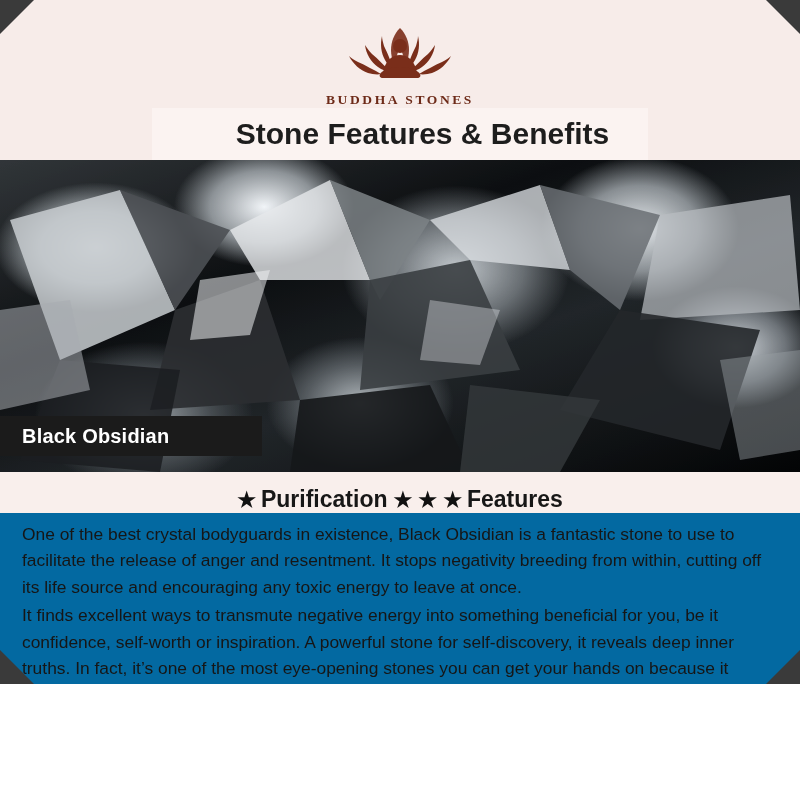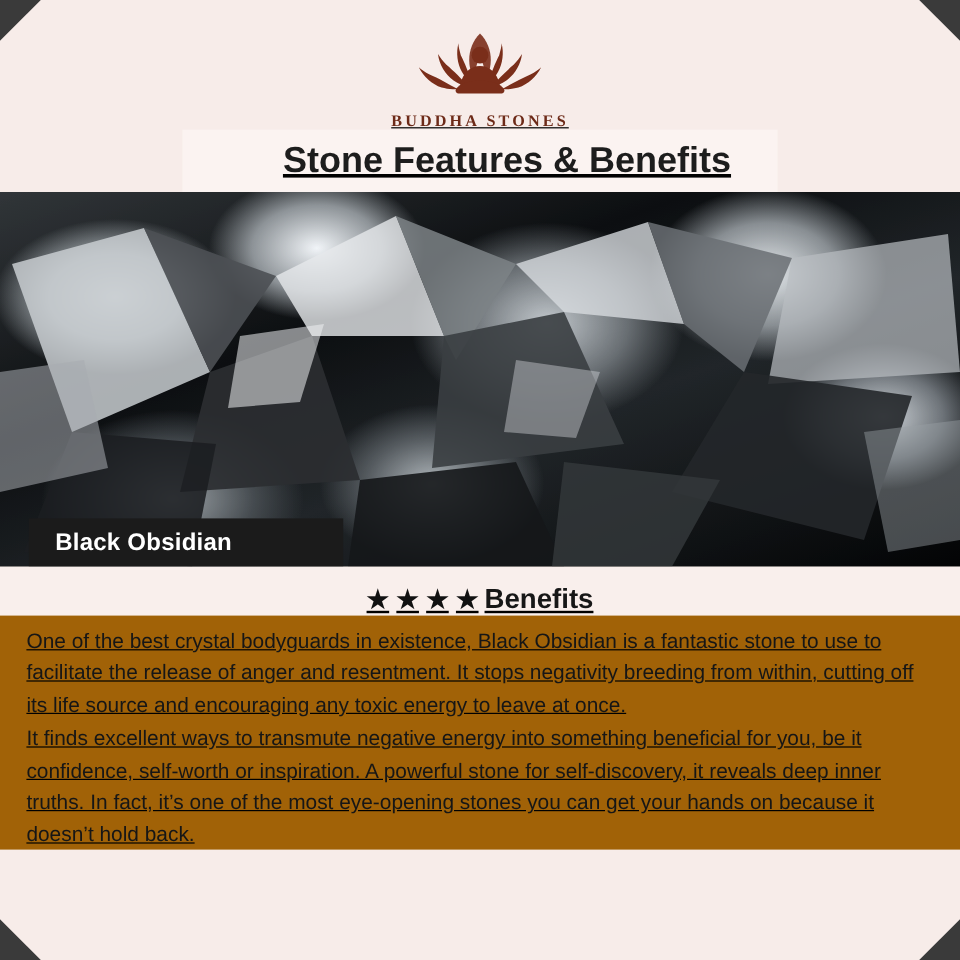--- a/index.html
+++ b/index.html
@@ -9,24 +9,23 @@
   body {
     width: 800px;
     height: 800px;
     font-family: "Liberation Sans", sans-serif;
     background: #ffffff;
     overflow: hidden;
   }
   .page {
     position: relative;
     width: 800px;
-    height: 800px;
+    height: 684px;
     background: #f7ece9;
     overflow: hidden;
-    text-decoration: underline;
   }
 
   
   .corner {
     position: absolute;
     width: 0;
     height: 0;
     z-index: 5;
   }
   .corner-tl {
@@ -121,27 +120,26 @@
   .hero-facets {
     position: absolute;
     inset: 0;
   }
   .hero-facets svg { display: block; }
 
   
   .caption-bar {
     position: absolute;
     left: 0;
-    bottom: 0;
+    bottom: 16px;
     width: 262px;
     height: 40px;
     background: #1b1b1b;
     display: flex;
     align-items: center;
-    margin-left: 24px;
   }
   .caption-text {
     color: #ffffff;
     font-size: 20px;
     font-weight: bold;
     padding-left: 22px;
     letter-spacing: 0.2px;
   }
 
   
@@ -166,21 +164,21 @@
     white-space: nowrap;
   }
   .star {
     font-size: 21px;
     color: #111111;
     line-height: 1;
   }
 
   
   .body-copy {
-    background: #a16207;
+    background: #0369a1;
     padding: 8px 24px 0 22px;
   }
   .body-copy p {
     margin: 0 0 0 0;
     font-size: 17.4px;
     line-height: 1.52;
     color: #161616;
     text-align: left;
   }
   .body-copy p + p { margin-top: 2px; }
@@ -250,30 +248,31 @@
     </div>
     <div class="caption-bar">
       <span class="caption-text">Black Obsidian</span>
     </div>
   </div>
 
   <div class="benefits">
     <div class="benefit-row">
       <span class="benefit">
         <span class="star">★</span>
-      </span>
-      <span class="benefit">
-        <span class="star">★</span>
-      </span>
-      <span class="benefit">
-        <span class="star">★</span>
-      </span>
-      <span class="benefit">
-        <span class="star">★</span>
-        <span>Benefits</span>
+        <span>Purification</span>
+      </span>
+      <span class="benefit">
+        <span class="star">★</span>
+      </span>
+      <span class="benefit">
+        <span class="star">★</span>
+      </span>
+      <span class="benefit">
+        <span class="star">★</span>
+        <span>Features</span>
       </span>
     </div>
   </div>
 
   <div class="body-copy">
     <p>One of the best crystal bodyguards in existence, Black Obsidian is a fantastic stone to use to facilitate the release of anger and resentment. It stops negativity breeding from within, cutting off its life source and encouraging any toxic energy to leave at once.</p>
     <p>It finds excellent ways to transmute negative energy into something beneficial for you, be it confidence, self-worth or inspiration. A powerful stone for self-discovery, it reveals deep inner truths. In fact, it’s one of the most eye-opening stones you can get your hands on because it doesn’t hold back.</p>
   </div>
 
 </div>

